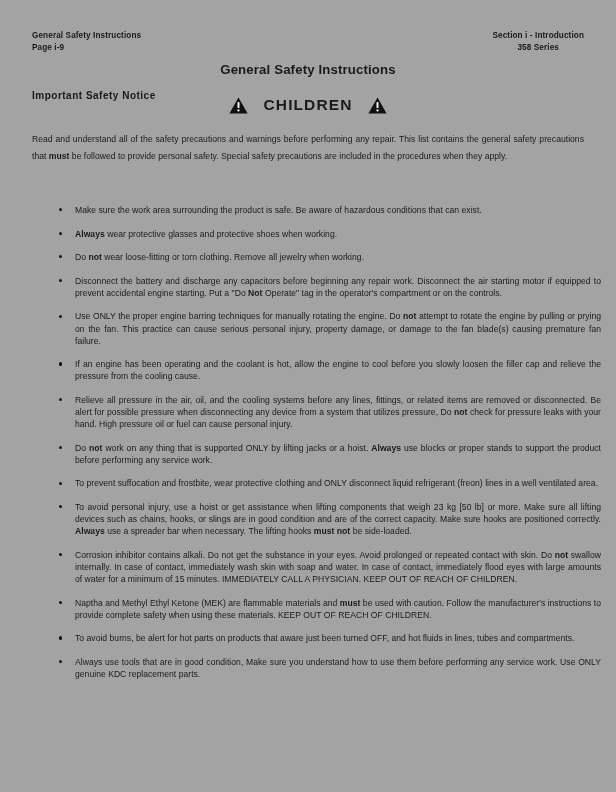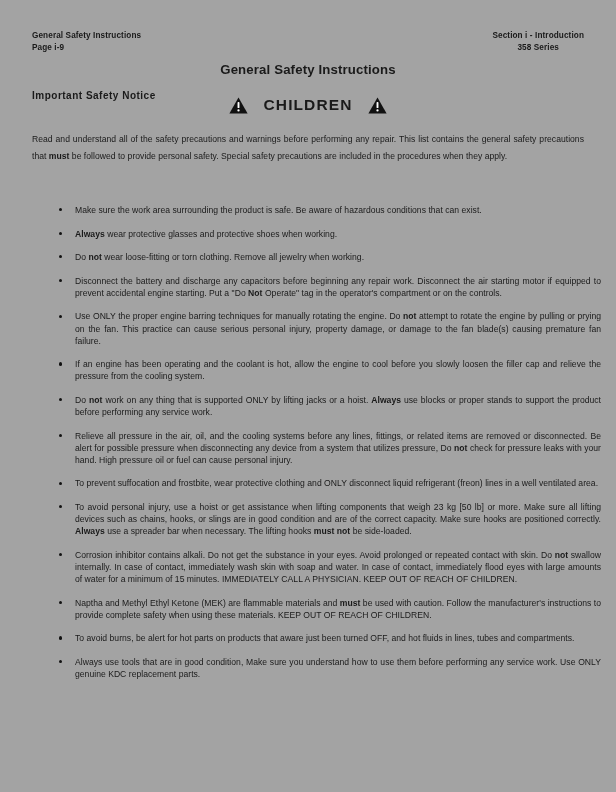--- a/index.html
+++ b/index.html
@@ -187,32 +187,32 @@
     <li class="bullet">
       <span class="dot"></span>
       <span class="txt">Disconnect the battery and discharge any capacitors before beginning any repair work. Disconnect the air starting motor if equipped to prevent accidental engine starting. Put a "Do <b>Not</b> Operate" tag in the operator's compartment or on the controls.</span>
     </li>
     <li class="bullet">
       <span class="dot"></span>
       <span class="txt">Use ONLY the proper engine barring techniques for manually rotating the engine. Do <b>not</b> attempt to rotate the engine by pulling or prying on the fan. This practice can cause serious personal injury, property damage, or damage to the fan blade(s) causing premature fan failure.</span>
     </li>
     <li class="bullet">
       <span class="dot"></span>
-      <span class="txt">If an engine has been operating and the coolant is hot, allow the engine to cool before you slowly loosen the filler cap and relieve the pressure from the cooling system.</span>
+      <span class="txt">If an engine has been operating and the coolant is hot, allow the engine to cool before you slowly loosen the filler cap and relieve the pressure from the cooling cause.</span>
+    </li>
+    <li class="bullet">
+      <span class="dot"></span>
+      <span class="txt">Relieve all pressure in the air, oil, and the cooling systems before any lines, fittings, or related items are removed or disconnected. Be alert for possible pressure when disconnecting any device from a system that utilizes pressure, Do <b>not</b> check for pressure leaks with your hand. High pressure oil or fuel can cause personal injury.</span>
     </li>
     <li class="bullet">
       <span class="dot"></span>
       <span class="txt">Do <b>not</b> work on any thing that is supported ONLY by lifting jacks or a hoist. <b>Always</b> use blocks or proper stands to support the product before performing any service work.</span>
     </li>
     <li class="bullet">
       <span class="dot"></span>
-      <span class="txt">Relieve all pressure in the air, oil, and the cooling systems before any lines, fittings, or related items are removed or disconnected. Be alert for possible pressure when disconnecting any device from a system that utilizes pressure, Do <b>not</b> check for pressure leaks with your hand. High pressure oil or fuel can cause personal injury.</span>
-    </li>
-    <li class="bullet">
-      <span class="dot"></span>
       <span class="txt">To prevent suffocation and frostbite, wear protective clothing and ONLY disconnect liquid refrigerant (freon) lines in a well ventilated area.</span>
     </li>
     <li class="bullet">
       <span class="dot"></span>
       <span class="txt">To avoid personal injury, use a hoist or get assistance when lifting components that weigh 23 kg [50 lb] or more. Make sure all lifting devices such as chains, hooks, or slings are in good condition and are of the correct capacity. Make sure hooks are positioned correctly. <b>Always</b> use a spreader bar when necessary. The lifting hooks <b>must not</b> be side-loaded.</span>
     </li>
     <li class="bullet">
       <span class="dot"></span>
       <span class="txt">Corrosion inhibitor contains alkali. Do not get the substance in your eyes. Avoid prolonged or repeated contact with skin. Do <b>not</b> swallow internally. In case of contact, immediately wash skin with soap and water. In case of contact, immediately flood eyes with large amounts of water for a minimum of 15 minutes. IMMEDIATELY CALL A PHYSICIAN. KEEP OUT OF REACH OF CHILDREN.</span>
     </li>

